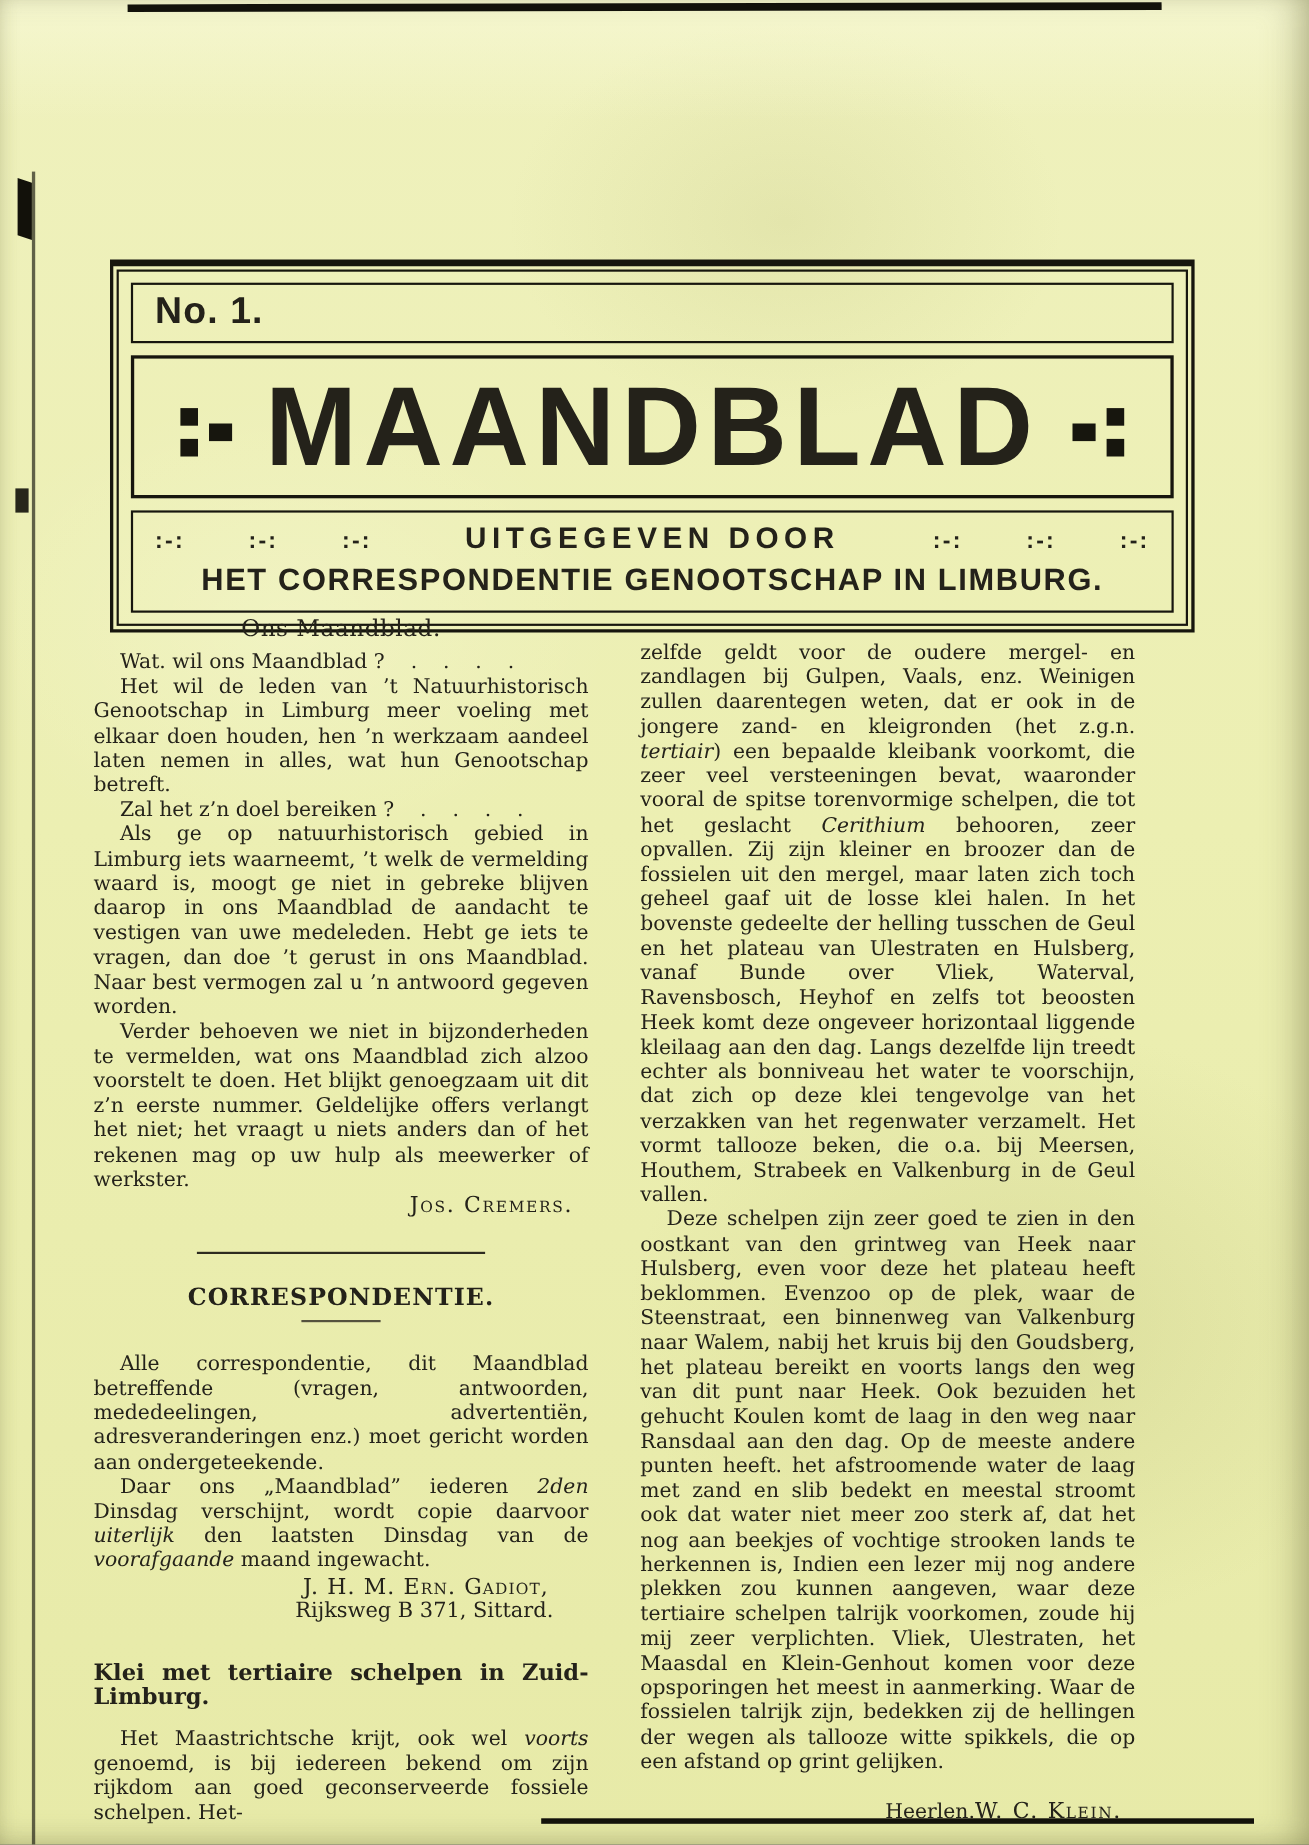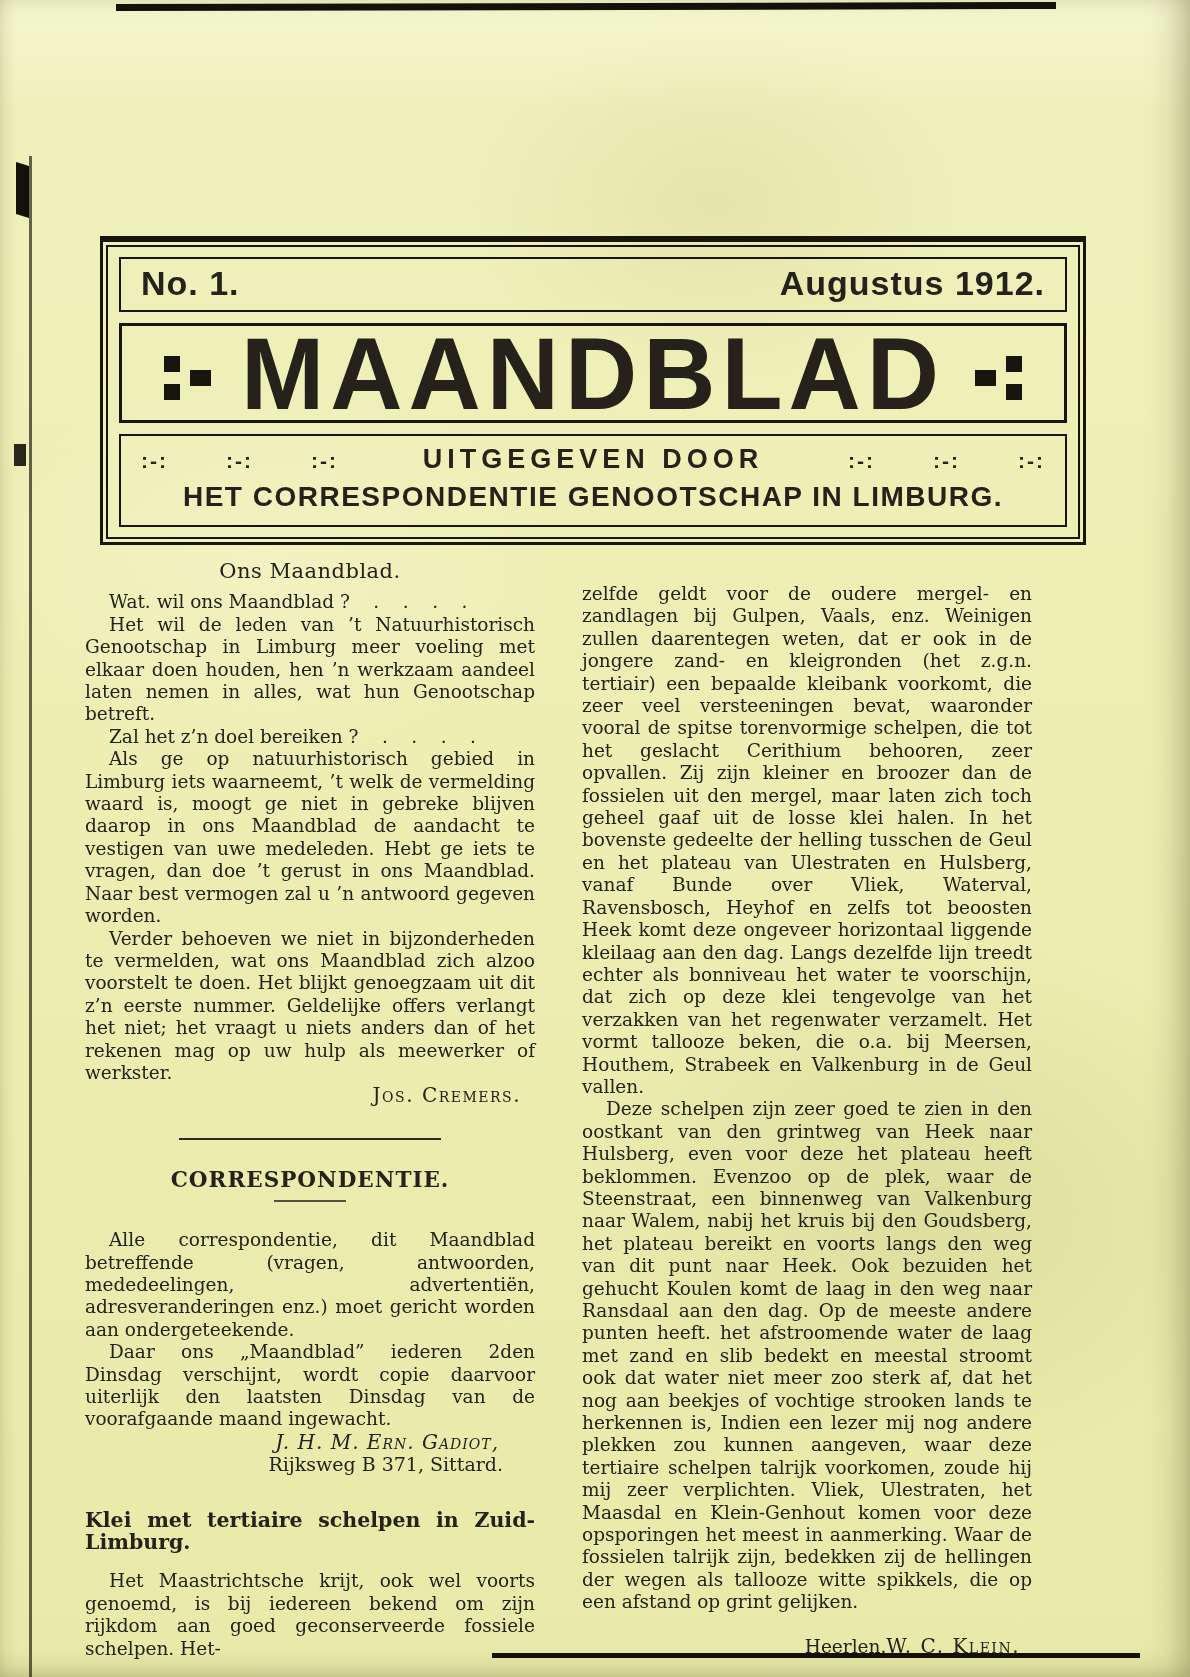--- a/index.html
+++ b/index.html
@@ -27,51 +27,51 @@
   .art-bottomline{ left:492px; top:1653px; width:648px; height:5px; }
 
   
   .masthead { position:absolute; left:100px; top:236px; width:986px;
     border:3px solid #17160e; border-top-width:6px; padding:3px; }
   .mast-inner { border:2px solid #17160e; padding:10px 11px; display:flex; flex-direction:column; gap:11px; }
   .mbox { border:2px solid #17160e; }
   .box-issue { display:flex; justify-content:space-between; align-items:center;
     padding:4px 20px 6px; font:700 34px/1.2 "Liberation Sans",sans-serif; letter-spacing:1px; }
   .box-title { border-width:3px; display:flex; align-items:center; justify-content:space-between;
-    padding:18px 42px; height:100px; }
+    padding:18px 42px; height:130px; }
   .title-text { font:700 100px/1 "Liberation Sans",sans-serif; letter-spacing:6px;
     transform:scaleY(1.02); white-space:nowrap; }
   .orn { display:flex; align-items:center; gap:10px; margin-top:10px; }
   .orn .colon { display:flex; flex-direction:column; gap:12px; }
   .orn .sq  { width:16px; height:16px; background:#17160e; }
   .orn .bar { width:21px; height:16px; background:#17160e; }
   .box-pub { padding:10px 16px 12px; }
   .pub-line1 { display:flex; justify-content:space-between; align-items:baseline; padding:0 4px;
     font:700 21px/1 "Liberation Sans",sans-serif; }
   .pub-orns { display:flex; gap:58px; letter-spacing:2px; }
   .pub-label { font-size:27px; letter-spacing:5px; }
   .pub-line2 { margin-top:9px; text-align:center; white-space:nowrap;
     font:700 28px/1.1 "Liberation Sans",sans-serif; letter-spacing:1.5px; }
 
   
   .columns { position:absolute; left:85px; top:556px; width:947px; display:flex; gap:47px; }
   .col { width:450px; font-size:18.5px; line-height:22.4px; text-align:justify; }
   .col-right { padding-top:27px; }
   .col p { margin:0; }
   .ind { text-indent:24px; }
-  .em { }
+  .em { font-style:italic; }
 
   .h-article { font-weight:400; text-align:center; font-size:21px; letter-spacing:.5px; margin:4px 0 9px; }
   .sig-right { text-align:right; padding-right:14px; margin-top:5px;
     font-variant:small-caps; letter-spacing:1.5px; font-size:20px; text-align-last:right; }
   .rule-mid { border:none; border-top:2px solid #2d2b20; width:262px; margin:31px auto 29px; }
   .h-corr { font-weight:700; text-align:center; font-size:21.5px; letter-spacing:1px; }
   .rule-small { border:none; border-top:2px solid #55523e; width:72px; margin:9px auto 27px; }
   .sig-name { text-align:right; text-align-last:right; padding-right:36px; margin-top:15px;
-    font-variant:small-caps; letter-spacing:1px; font-size:20px;font-style:italic; }
+    font-variant:small-caps; letter-spacing:1px; font-size:20px; }
   .sig-addr { text-align:right; text-align-last:right; padding-right:32px; font-size:19px; }
   .h-klei { font-weight:700; font-size:20.5px; margin:33px 0 17px; text-align:justify; text-align-last:justify; }
   .sig-row { display:flex; justify-content:flex-end; align-items:baseline;
     margin-top:21px; padding:0 12px 0 20px; }
   .sig-sc { font-variant:small-caps; letter-spacing:1.5px; font-size:20px; }
 </style>
 </head>
 <body>
 
 <div class="paper">
@@ -80,21 +80,20 @@
   <div class="art art-leftline"></div>
   <div class="art art-lefttick"></div>
   <div class="art art-lefttick2"></div>
   <div class="art art-bottomline"></div>
 
   <header class="masthead">
     <div class="mast-inner">
 
       <div class="mbox box-issue">
         <span>No. 1.</span>
-        <span>Augustus 1912.</span>
       </div>
 
       <div class="mbox box-title">
         <span class="orn">
           <span class="colon">
             <span class="sq"></span>
             <span class="sq"></span>
           </span>
           <span class="bar"></span>
         </span>

